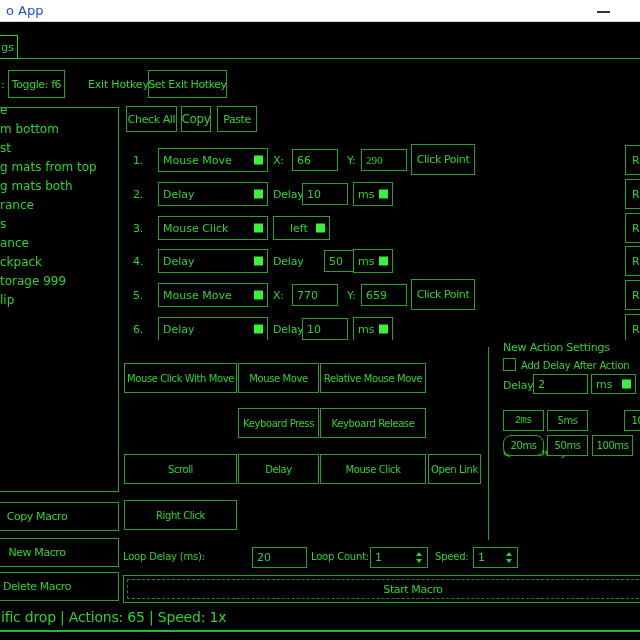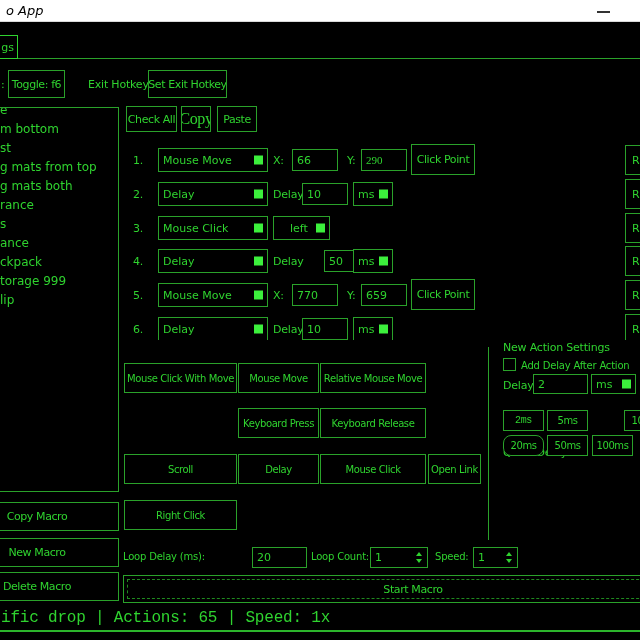--- a/index.html
+++ b/index.html
@@ -20,21 +20,21 @@
   .tri-down{position:absolute;right:5px;bottom:4px;width:0;height:0;border-left:3px solid transparent;
        border-right:3px solid transparent;border-top:4px solid #2fd32f;}
   .listitem{line-height:19px;font-size:12px;color:#2fd32f;padding-left:44px;white-space:nowrap;}
 </style>
 </head>
 <body>
 
 <div id="screen">
 
   <div class="abs" style="left:0;top:0;width:640px;height:22px;background:#ffffff;border-bottom:1px solid #d9d9d9;">
-    <div class="abs" style="left:6px;top:3px;font-size:13px;color:#000000;white-space:nowrap;font-style:italic;">o App</div>
+    <div class="abs" style="left:6px;top:3px;font-size:13px;color:#1d4ed8;white-space:nowrap;">o App</div>
     <div class="abs" style="left:586px;top:0;width:40px;height:22px;">
       <div class="abs" style="left:11px;top:11px;width:13px;height:2px;background:#333;"></div>
     </div>
   </div>
 
   <div class="abs" style="left:0;top:58px;width:640px;height:1px;background:#2aa22a;"></div>
   <div class="abs" style="left:-45px;top:35px;width:63px;height:24px;border:1px solid #2fd32f;background:#000;color:#2fd32f;font-size:11px;display:flex;align-items:center;justify-content:flex-end;padding-right:3px;">gs</div>
 
   <div class="lbl" style="left:1px;top:78px;font-size:11px;">:</div>
   <div class="btn" style="left:8px;top:70px;width:57px;height:28px;font-size:11px;">Toggle: f6</div>
@@ -57,21 +57,21 @@
       <div class="listitem">torage 999</div>
       <div class="listitem">lip</div>
     </div>
   </div>
 
   <div class="btn" style="left:-45px;top:502px;width:164px;height:29px;font-size:11px;">Copy Macro</div>
   <div class="btn" style="left:-45px;top:538px;width:164px;height:29px;font-size:11px;">New Macro</div>
   <div class="btn" style="left:-45px;top:572px;width:164px;height:29px;font-size:11px;">Delete Macro</div>
 
   <div class="btn" style="left:126px;top:106px;width:51px;height:26px;font-size:11px;">Check All</div>
-  <div class="btn" style="left:181px;top:106px;width:30px;height:26px;font-size:16px;font-family:Liberation Serif, serif;">Copy</div>
+  <div class="btn" style="left:181px;top:106px;width:30px;height:26px;font-size:12px;">Copy</div>
   <div class="btn" style="left:217px;top:106px;width:40px;height:26px;font-size:11px;">Paste</div>
 
   <div class="abs" style="left:123px;top:140px;width:517px;height:200px;overflow:hidden;">
 
     <div class="abs" style="left:0;top:8px;width:517px;height:24px;">
       <div class="lbl" style="left:10px;top:6px;font-size:11px;">1.</div>
       <div class="combo" style="left:35px;top:0;width:110px;height:24px;">
           <span>Mouse Move</span>
           <span class="sq"></span>
         </div>
@@ -203,16 +203,16 @@
     <span>1</span>
     <span class="tri-up"></span>
     <span class="tri-down"></span>
   </div>
 
   <div class="btn" style="left:123px;top:575px;width:580px;height:28px;font-size:11px;">
     <div class="abs" style="left:3px;top:3px;right:3px;bottom:3px;border:1px dashed #1f8a1f;"></div>
     <span>Start Macro</span>
   </div>
 
-  <div class="lbl" style="left:1px;top:609px;font-size:16px;font-family:Liberation Mono, monospace;">ific drop | Actions: 65 | Speed: 1x</div>
+  <div class="lbl" style="left:1px;top:609px;font-size:14px;">ific drop | Actions: 65 | Speed: 1x</div>
   <div class="abs" style="left:0;top:630px;width:640px;height:2px;background:#2cb52c;"></div>
 
 </div>
 
 </body></html>

